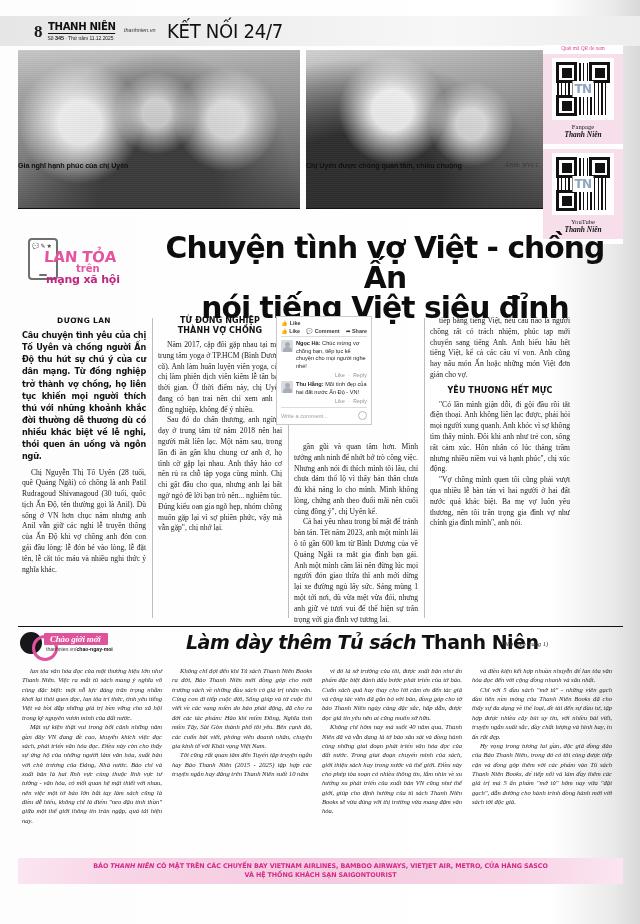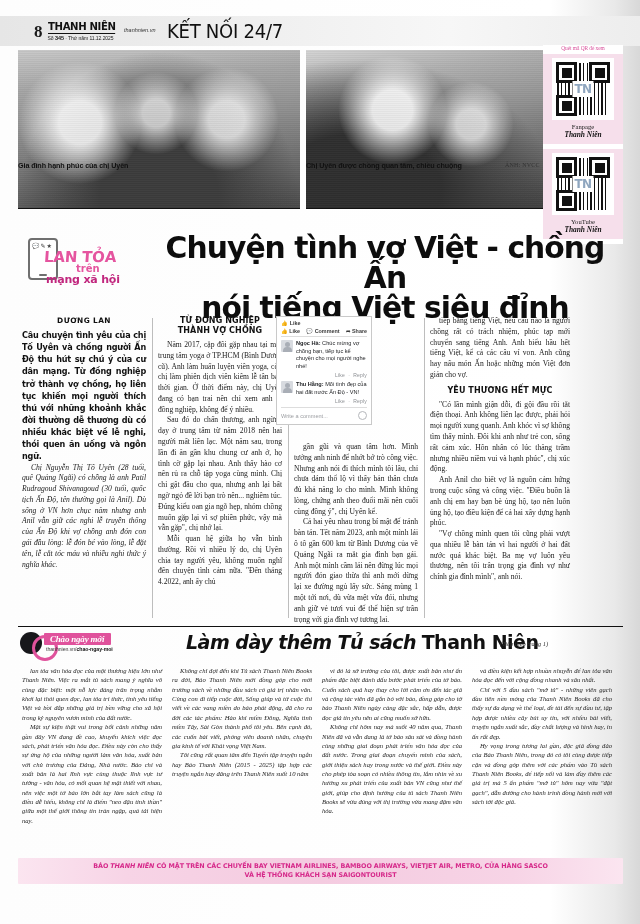--- a/index.html
+++ b/index.html
@@ -288,21 +288,21 @@
       <div class="ph-img ph1"></div>
       <div class="ph-grain"></div>
     </div>
     <div class="photo right">
       <div class="ph-img ph2"></div>
       <div class="ph-grain"></div>
     </div>
   </div>
   <div class="cap-rule" style="left:18px;width:282px;top:208px;"></div>
   <div class="cap-rule" style="left:306px;width:317px;top:208px;"></div>
-  <div class="caption cap-left">Gia đình hạnh phúc của chị Uyên</div>
+  <div class="caption cap-left">Gia nghĩ hạnh phúc của chị Uyên</div>
   <div class="caption cap-right">Chị Uyên được chồng quan tâm, chiều chuộng</div>
   <div class="cap-credit">ẢNH: NVCC</div>
 
   <div class="qr-panel">
     <div class="qr-head">Quét mã QR để xem</div>
 
     <div class="qr-card">
       <div class="qr-box">
         <div class="qr-noise"></div>
         <div class="qr-eye tl">
@@ -354,51 +354,49 @@
   </div>
 
   <div class="art1">
     <div class="vrule" style="left:134px;"></div>
     <div class="vrule" style="left:270px;"></div>
     <div class="vrule" style="left:406px;"></div>
 
     <div class="col c1">
       <div class="byline">DƯƠNG LAN</div>
       <div class="lead">Câu chuyện tình yêu của chị Tố Uyên và chồng người Ấn Độ thu hút sự chú ý của cư dân mạng. Từ đồng nghiệp trở thành vợ chồng, họ liên tục khiến mọi người thích thú với những khoảnh khắc đời thường dễ thương dù có nhiều khác biệt về lễ nghi, thói quen ăn uống và ngôn ngữ.</div>
-      <div class="body" style="font-style:italic;">
+      <div class="body" style="margin-top:5px;">
         <p>Chị Nguyễn Thị Tố Uyên (28 tuổi, quê Quảng Ngãi) có chồng là anh Patil Rudragoud Shivanagoud (30 tuổi, quốc tịch Ấn Độ, tên thường gọi là Anil). Dù sống ở VN hơn chục năm nhưng anh Anil vẫn giữ các nghi lễ truyền thống của Ấn Độ khi vợ chồng anh đón con gái đầu lòng: lễ đón bé vào lòng, lễ đặt tên, lễ cắt tóc máu và nhiều nghi thức ý nghĩa khác.</p>
       </div>
     </div>
 
     <div class="col c2">
       <div class="subhead" style="white-space:pre-line;">TỪ ĐỒNG NGHIỆP
 THÀNH VỢ CHỒNG</div>
       <div class="body">
         <p>Năm 2017, cặp đôi gặp nhau tại một trung tâm yoga ở TP.HCM (Bình Dương cũ). Anh làm huấn luyện viên yoga, còn chị làm phiên dịch viên kiêm lễ tân bán thời gian. Ở thời điểm này, chị Uyên đang có bạn trai nên chỉ xem anh là đồng nghiệp, không để ý nhiều.</p>
         <p>Sau đó do chấn thương, anh ngừng dạy ở trung tâm từ năm 2018 nên hai người mất liên lạc. Một năm sau, trong lần đi ăn gần khu chung cư anh ở, họ tình cờ gặp lại nhau. Anh thấy hào cơ nên rủ ra chỗ tập yoga cùng mình. Chị chỉ gật đầu cho qua, nhưng anh lại bất ngờ ngỏ đề lời bạn trò nên... nghiêm túc. Đúng kiểu oan gia ngõ hẹp, nhóm chồng muốn gặp lại vì sợ phiền phức, vậy mà vẫn gặp", chị nhớ lại.</p>
-        <p>Mỗi quan hệ giữa họ vẫn bình thường. Rồi vì nhiều lý do, chị Uyên chia tay người yêu, không muốn nghĩ đến chuyện tình cảm nữa. "Đến tháng 4.2022, anh ấy chủ</p>
       </div>
     </div>
 
     <div class="col c3">
       <div style="height:126px;"></div>
       <div class="body">
         <p>gần gũi và quan tâm hơn. Mình tưởng anh ninh để nhớt bớ trò công việc. Nhưng anh nói đi thích mình tôi lâu, chỉ chưa dám thổ lộ vì thấy bản thân chưa đủ khả năng lo cho mình. Mình không lòng, chứng anh theo đuổi mãi nên cuối cùng đồng ý", chị Uyên kể.</p>
         <p>Cả hai yêu nhau trong bí mật để tránh bàn tán. Tết năm 2023, anh một mình lái ô tô gần 600 km từ Bình Dương của về Quảng Ngãi ra mắt gia đình bạn gái. Anh một mình cầm lái nên đừng lúc mọi người đón giao thừa thì anh mới dừng lại xe đường ngủ lấy sức. Sáng mùng 1 một tới nơi, dù vừa mệt vừa đói, nhưng anh giữ vẻ tươi vui để thể hiện sự trân trọng với gia đình vợ tương lai.</p>
       </div>
     </div>
 
     <div class="col c4">
       <div class="body">
         <p>tiếp bằng tiếng Việt, nếu câu nào là người chồng rất có trách nhiệm, phúc tạp mới chuyển sang tiếng Anh. Anh biểu hầu hết tiếng Việt, kể cả các câu ví von. Anh cũng hay nấu món Ấn hoặc những món Việt đơn giản cho vợ.</p>
       </div>
       <div class="subhead" style="margin-top:5px;">YÊU THƯƠNG HẾT MỰC</div>
       <div class="body">
         <p>"Có lần mình giận dỗi, đi gội đầu rồi tắt điện thoại. Anh không liên lạc được, phải hỏi mọi người xung quanh. Anh khóc vì sợ không tìm thấy mình. Đôi khi anh như trẻ con, sống rất cảm xúc. Hôn nhân có lúc thăng trầm nhưng nhiều niềm vui và hạnh phúc", chị xúc động.</p>
-        <p>Anh Anil cho biết vợ là nguồn cảm hứng trong cuộc sống và công việc. "Điều buồn là anh chị em hay bạn bè ủng hộ, tạo nên luôn ủng hộ, tạo điều kiện để cả hai xây dựng hạnh phúc.</p>
         <p>"Vợ chồng mình quen tôi cũng phải vượt qua nhiều lễ bàn tán vì hai người ở hai đất nước quá khác biệt. Ba mẹ vợ luôn yêu thương, nên tôi trân trọng gia đình vợ như chính gia đình mình", anh nói.</p>
       </div>
     </div>
   </div>
 
   <div class="fbcard">
     <div class="fb-like-top">
       <span>👍</span>
       <span>Like</span>
     </div>
@@ -446,21 +444,21 @@
       <div class="fb-emo"></div>
     </div>
   </div>
 
   <div class="divider"></div>
 
   <div class="chao">
     <div class="chao-dot"></div>
     <div class="chao-ring"></div>
     <div class="chao-ribbon">
-      <span>Chào ngày mới</span>
+      <span>Chào giới mới</span>
     </div>
     <div class="chao-url">
       <span>thanhnien.vn/</span><b>chao-ngay-moi</b>
     </div>
   </div>
   <div class="head2">
     <i>Làm dày thêm Tủ sách</i>
     <b>Thanh Niên</b>
   </div>
   <div class="cont-note">(Tiếp theo trang 1)</div>

